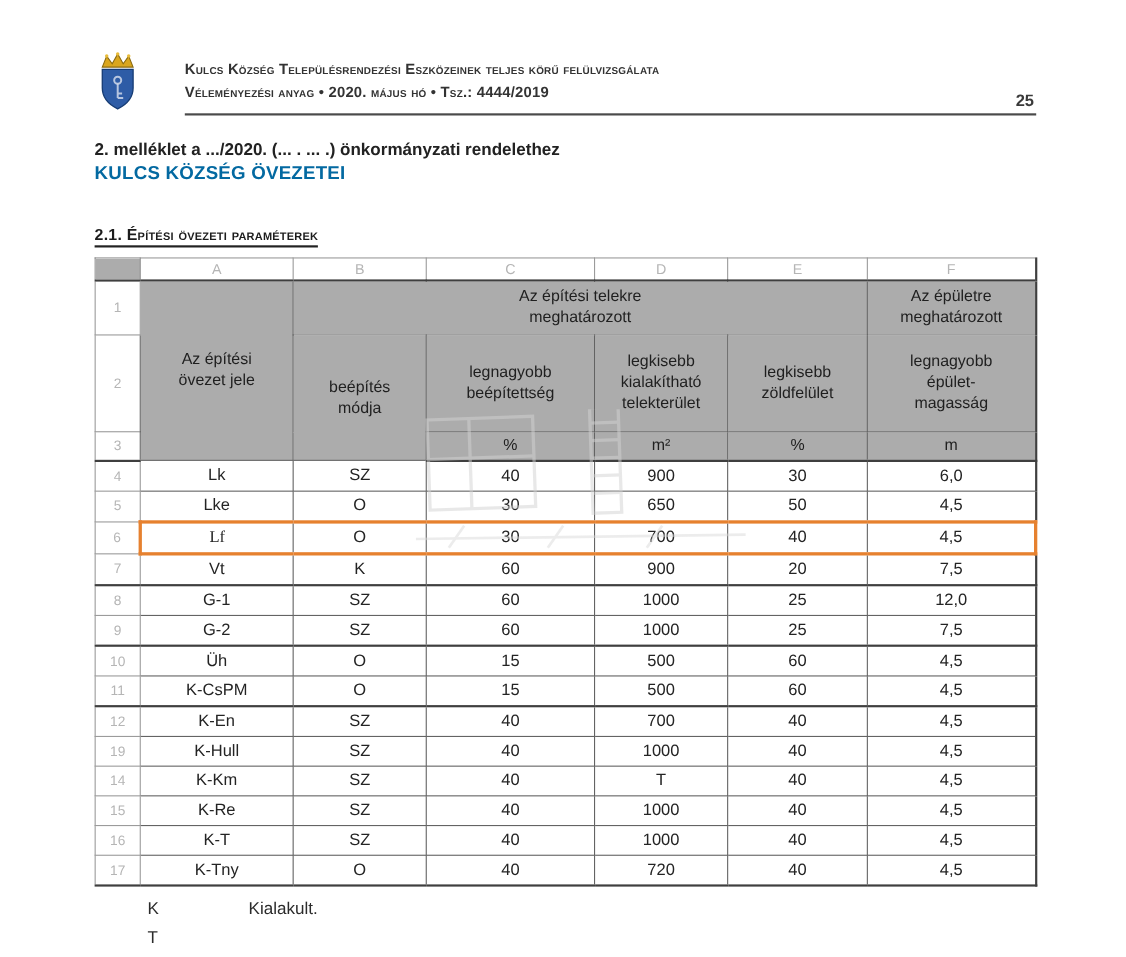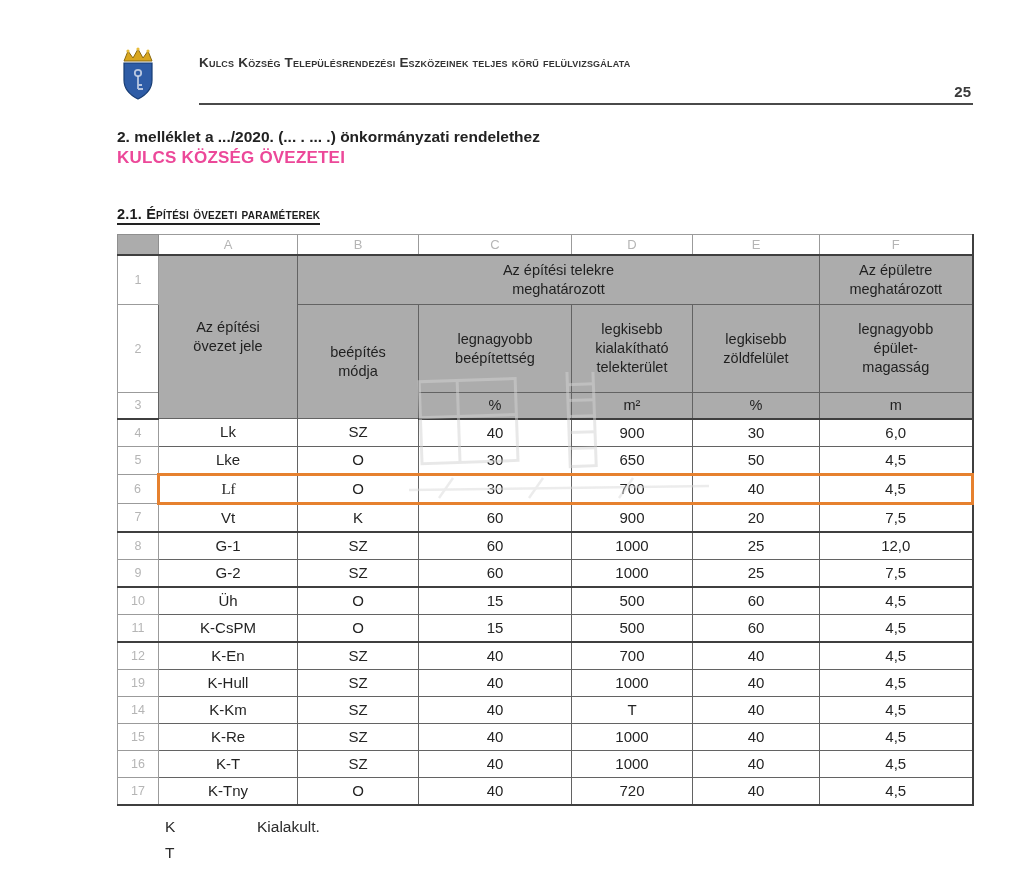--- a/index.html
+++ b/index.html
@@ -1,31 +1,31 @@
 <!DOCTYPE html>
 <html style="--highlight: #E6812F; --header-fill: #ACACAC; --grid: #636363; --grid-dark: #3F3F3F; --muted: #B5B5B5; --rule: #4A4A4A; --shield-blue: #2E5CA6; --crown-gold: #D9A61F;"><head>
 <meta charset="utf-8">
 <style>
   * { margin:0; padding:0; box-sizing:border-box; }
   html,body { width:1024px; height:870px; background:#ffffff; overflow:hidden;
               font-family:"Liberation Sans", sans-serif; color:#262626; }
   .page { position:relative; width:1024px; height:870px; background:#fff; }
-  .content { position:absolute; left:117px; top:0; width:856px; }
+  .content { position:absolute; left:86px; top:0; width:856px; }
 
   
   .doc-header { margin-top:46px; display:flex; align-items:flex-start; position:relative; height:56px; }
   .logo { width:42px; height:56px; flex:0 0 42px; }
   .header-text { margin-left:40px; padding-top:6px; font-variant:small-caps;
                  font-weight:700; font-size:13.5px; line-height:21px; color:#333; letter-spacing:.2px; }
   .page-number { position:absolute; right:2px; bottom:2px; font-size:15px; font-weight:700; color:#3a3a3a; }
   .header-rule { margin-left:82px; margin-top:1px; border-bottom:2px solid var(--rule,#4a4a4a); }
 
   
   .annex-line { margin-top:23px; font-weight:700; font-size:15.5px; color:#222; }
-  .main-title { margin-top:2px; font-weight:700; font-size:17px; color:#ec4899; letter-spacing:.2px; }
+  .main-title { margin-top:2px; font-weight:700; font-size:17px; color:#0369a1; letter-spacing:.2px; }
   .section-heading { margin-top:37px;text-decoration:underline; }
   .section-heading span { display:inline-block; font-variant:small-caps; font-weight:700;
       font-size:14.5px; color:#1c1c1c; border-bottom:2px solid #222; padding-bottom:1px; letter-spacing:.2px; }
 
   
   .table-wrap { position:relative; margin-top:9px; }
   table { border-collapse:collapse; table-layout:fixed; width:856px; border:1px solid #8a8a8a; }
   td { border:1px solid var(--grid,#636363); text-align:center; vertical-align:middle; overflow:hidden; }
 
   td.corner { background:var(--header-fill,#acacac); border-color:#8f8f8f; }
@@ -71,20 +71,21 @@
         <path d="M7 15 L11 5 L16 12 L21 3 L26 12 L31 5 L35 15 Z" fill="#D9A61F" stroke="#8a6a10" stroke-width="1"></path>
         <circle cx="11" cy="5" r="1.6" fill="#E8BC3A"></circle>
         <circle cx="21" cy="3" r="1.6" fill="#E8BC3A"></circle>
         <circle cx="31" cy="5" r="1.6" fill="#E8BC3A"></circle>
         <path d="M7 17 h28 v17 c0 10 -8 16 -14 19 c-6 -3 -14 -9 -14 -19 Z" fill="#2E5CA6" stroke="#163c74" stroke-width="1.2"></path>
         <circle cx="21" cy="27" r="3.2" fill="none" stroke="#cfd8ea" stroke-width="1.8" opacity=".85"></circle>
         <path d="M21 30 v13 M21 39 h4 M21 43 h5" fill="none" stroke="#cfd8ea" stroke-width="1.8" opacity=".85"></path>
       </svg>
       <div class="header-text">
         <div>Kulcs Község Településrendezési Eszközeinek teljes körű felülvizsgálata</div>
+        <div>Véleményezési anyag • 2020. május hó • Tsz.: 4444/2019</div>
       </div>
       <div class="page-number">25</div>
     </div>
     <div class="header-rule"></div>
 
     <div class="annex-line">2. melléklet a .../2020. (... . ... .) önkormányzati rendelethez</div>
     <div class="main-title">KULCS KÖZSÉG ÖVEZETEI</div>
 
     <div class="section-heading">
       <span>2.1. Építési övezeti paraméterek</span>

